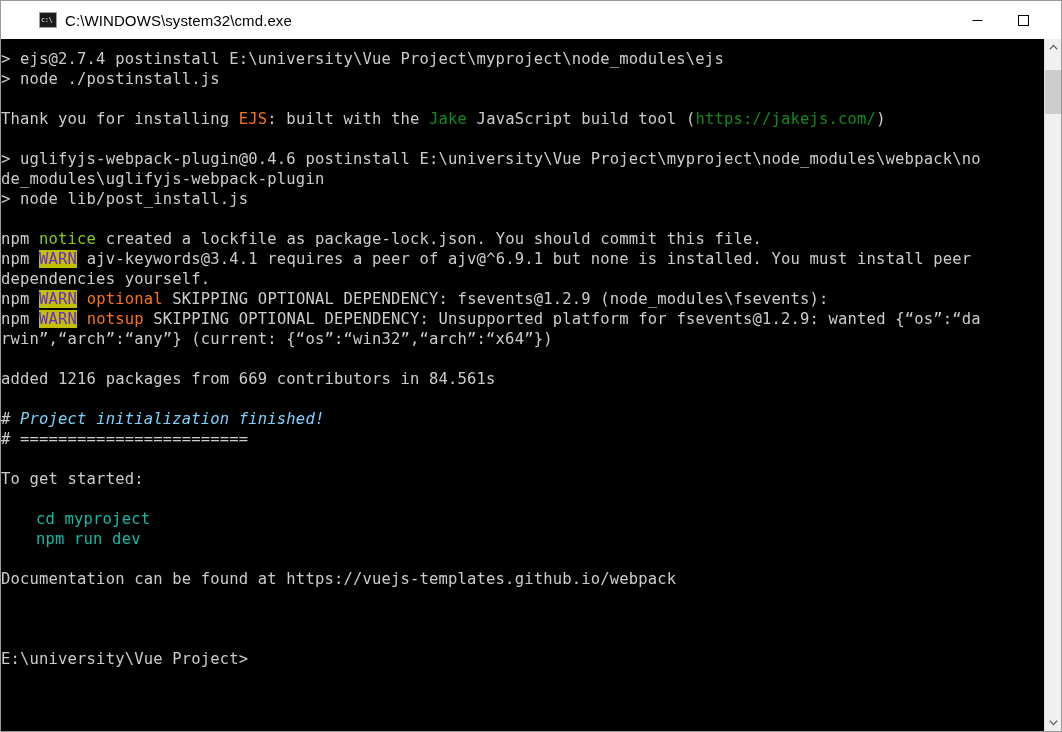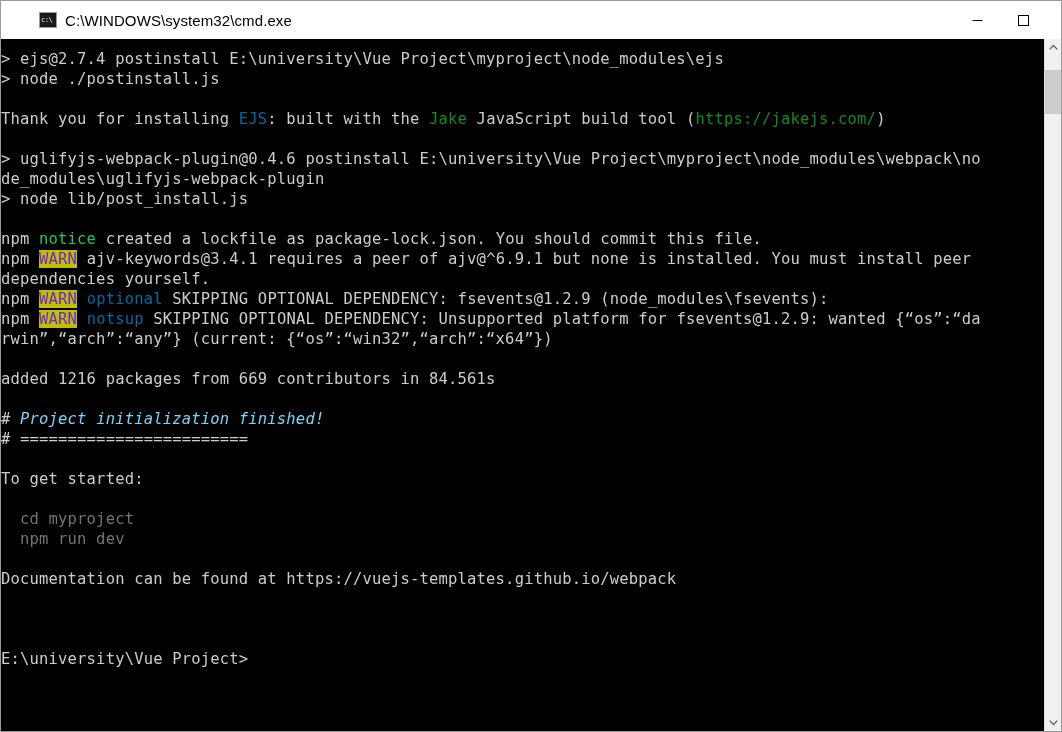--- a/index.html
+++ b/index.html
@@ -97,23 +97,23 @@
     font-size: 15.5px;
     line-height: 20px;
     color: #cccccc;
     white-space: pre;
     letter-spacing: 0.18px;
   }
   .ln { height: 20px; }
   .c-white   { color: #cccccc; }
   .c-green   { color: #7dd3fc; font-style: italic; }
   .c-dgreen  { color: #128a1c; text-align: right; }
-  .c-magenta { color: #0369a1; }
-  .c-blue    { color: #22c55e; }
-  .c-olive   { color: #737373; }
+  .c-magenta { color: #f97316; }
+  .c-blue    { color: #84cc16; }
+  .c-olive   { color: #14b8a6; margin-left: 16px; }
   .c-warn {
     color: #6d28d9;
     background: #c0c000;
   }
   
   #scrollbar {
     position: absolute;
     right: 0;
     top: 38px;
     width: 17px;

